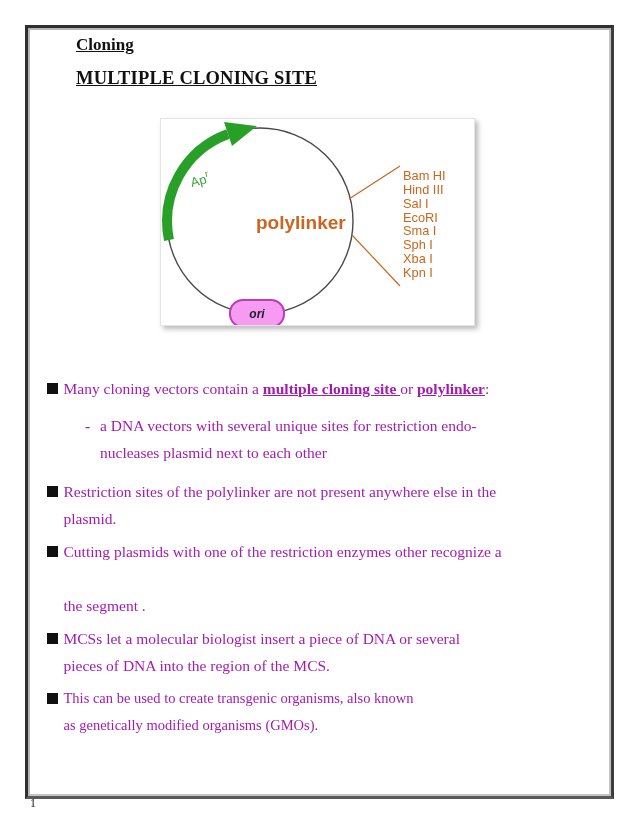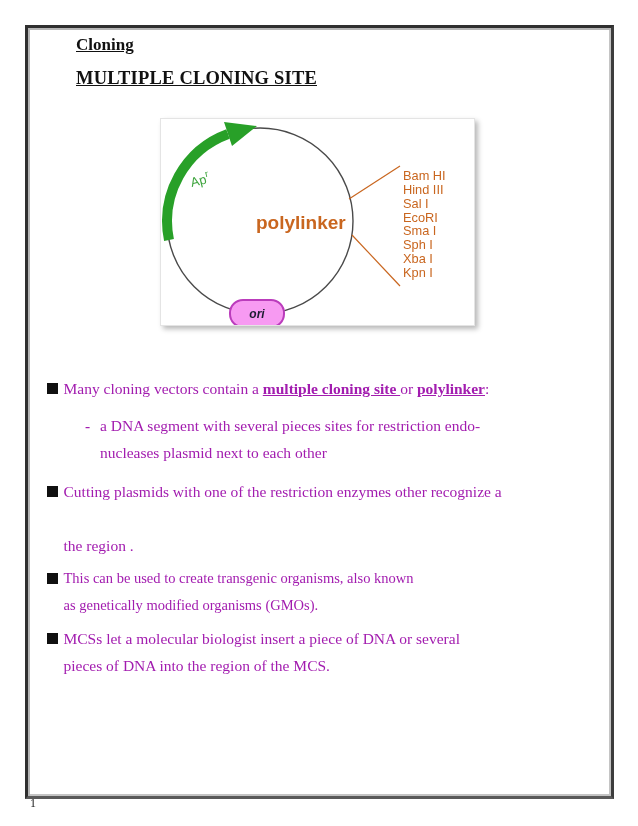--- a/index.html
+++ b/index.html
@@ -110,31 +110,35 @@
       </svg>
     </div>
 
     <div class="bullet-list" id="bullet-list">
         <div class="bullet-row">
           <span class="square-marker"></span>
           <span class="bullet-text"><span>Many cloning vectors contain a </span><span style="font-weight: bold; text-decoration: underline;">multiple cloning site </span><span>or </span><span style="font-weight: bold; text-decoration: underline;">polylinker</span><span>:</span></span>
         </div>
         <div class="bullet-row sub">
           <span class="dash-marker">-</span>
-          <span class="bullet-text"><span>a DNA segment with several pieces sites for restriction endo-</span><br><span>nucleases plasmid next to each other</span></span>
+          <span class="bullet-text"><span>a DNA vectors with several unique sites for restriction endo-</span><br><span>nucleases plasmid next to each other</span></span>
         </div>
         <div class="bullet-row">
           <span class="square-marker"></span>
-          <span class="bullet-text"><span>Cutting plasmids with one of the restriction enzymes other recognize a</span><br><br><span>the region .</span></span>
+          <span class="bullet-text"><span>Restriction sites of the polylinker are not present anywhere else in the</span><br><span>plasmid.</span></span>
+        </div>
+        <div class="bullet-row">
+          <span class="square-marker"></span>
+          <span class="bullet-text"><span>Cutting plasmids with one of the restriction enzymes other recognize a</span><br><br><span>the segment .</span></span>
+        </div>
+        <div class="bullet-row">
+          <span class="square-marker"></span>
+          <span class="bullet-text"><span>MCSs let a molecular biologist insert a piece of DNA or several</span><br><span>pieces of DNA into the region of the MCS.</span></span>
         </div>
         <div class="bullet-row small">
           <span class="square-marker"></span>
           <span class="bullet-text"><span> This can be used to create transgenic organisms, also known</span><br><span>as genetically modified organisms (GMOs).</span></span>
-        </div>
-        <div class="bullet-row">
-          <span class="square-marker"></span>
-          <span class="bullet-text"><span>MCSs let a molecular biologist insert a piece of DNA or several</span><br><span>pieces of DNA into the region of the MCS.</span></span>
         </div>
       </div>
   </div>
 
   <div class="page-number">1</div>
 </div>
 
 </body></html>

